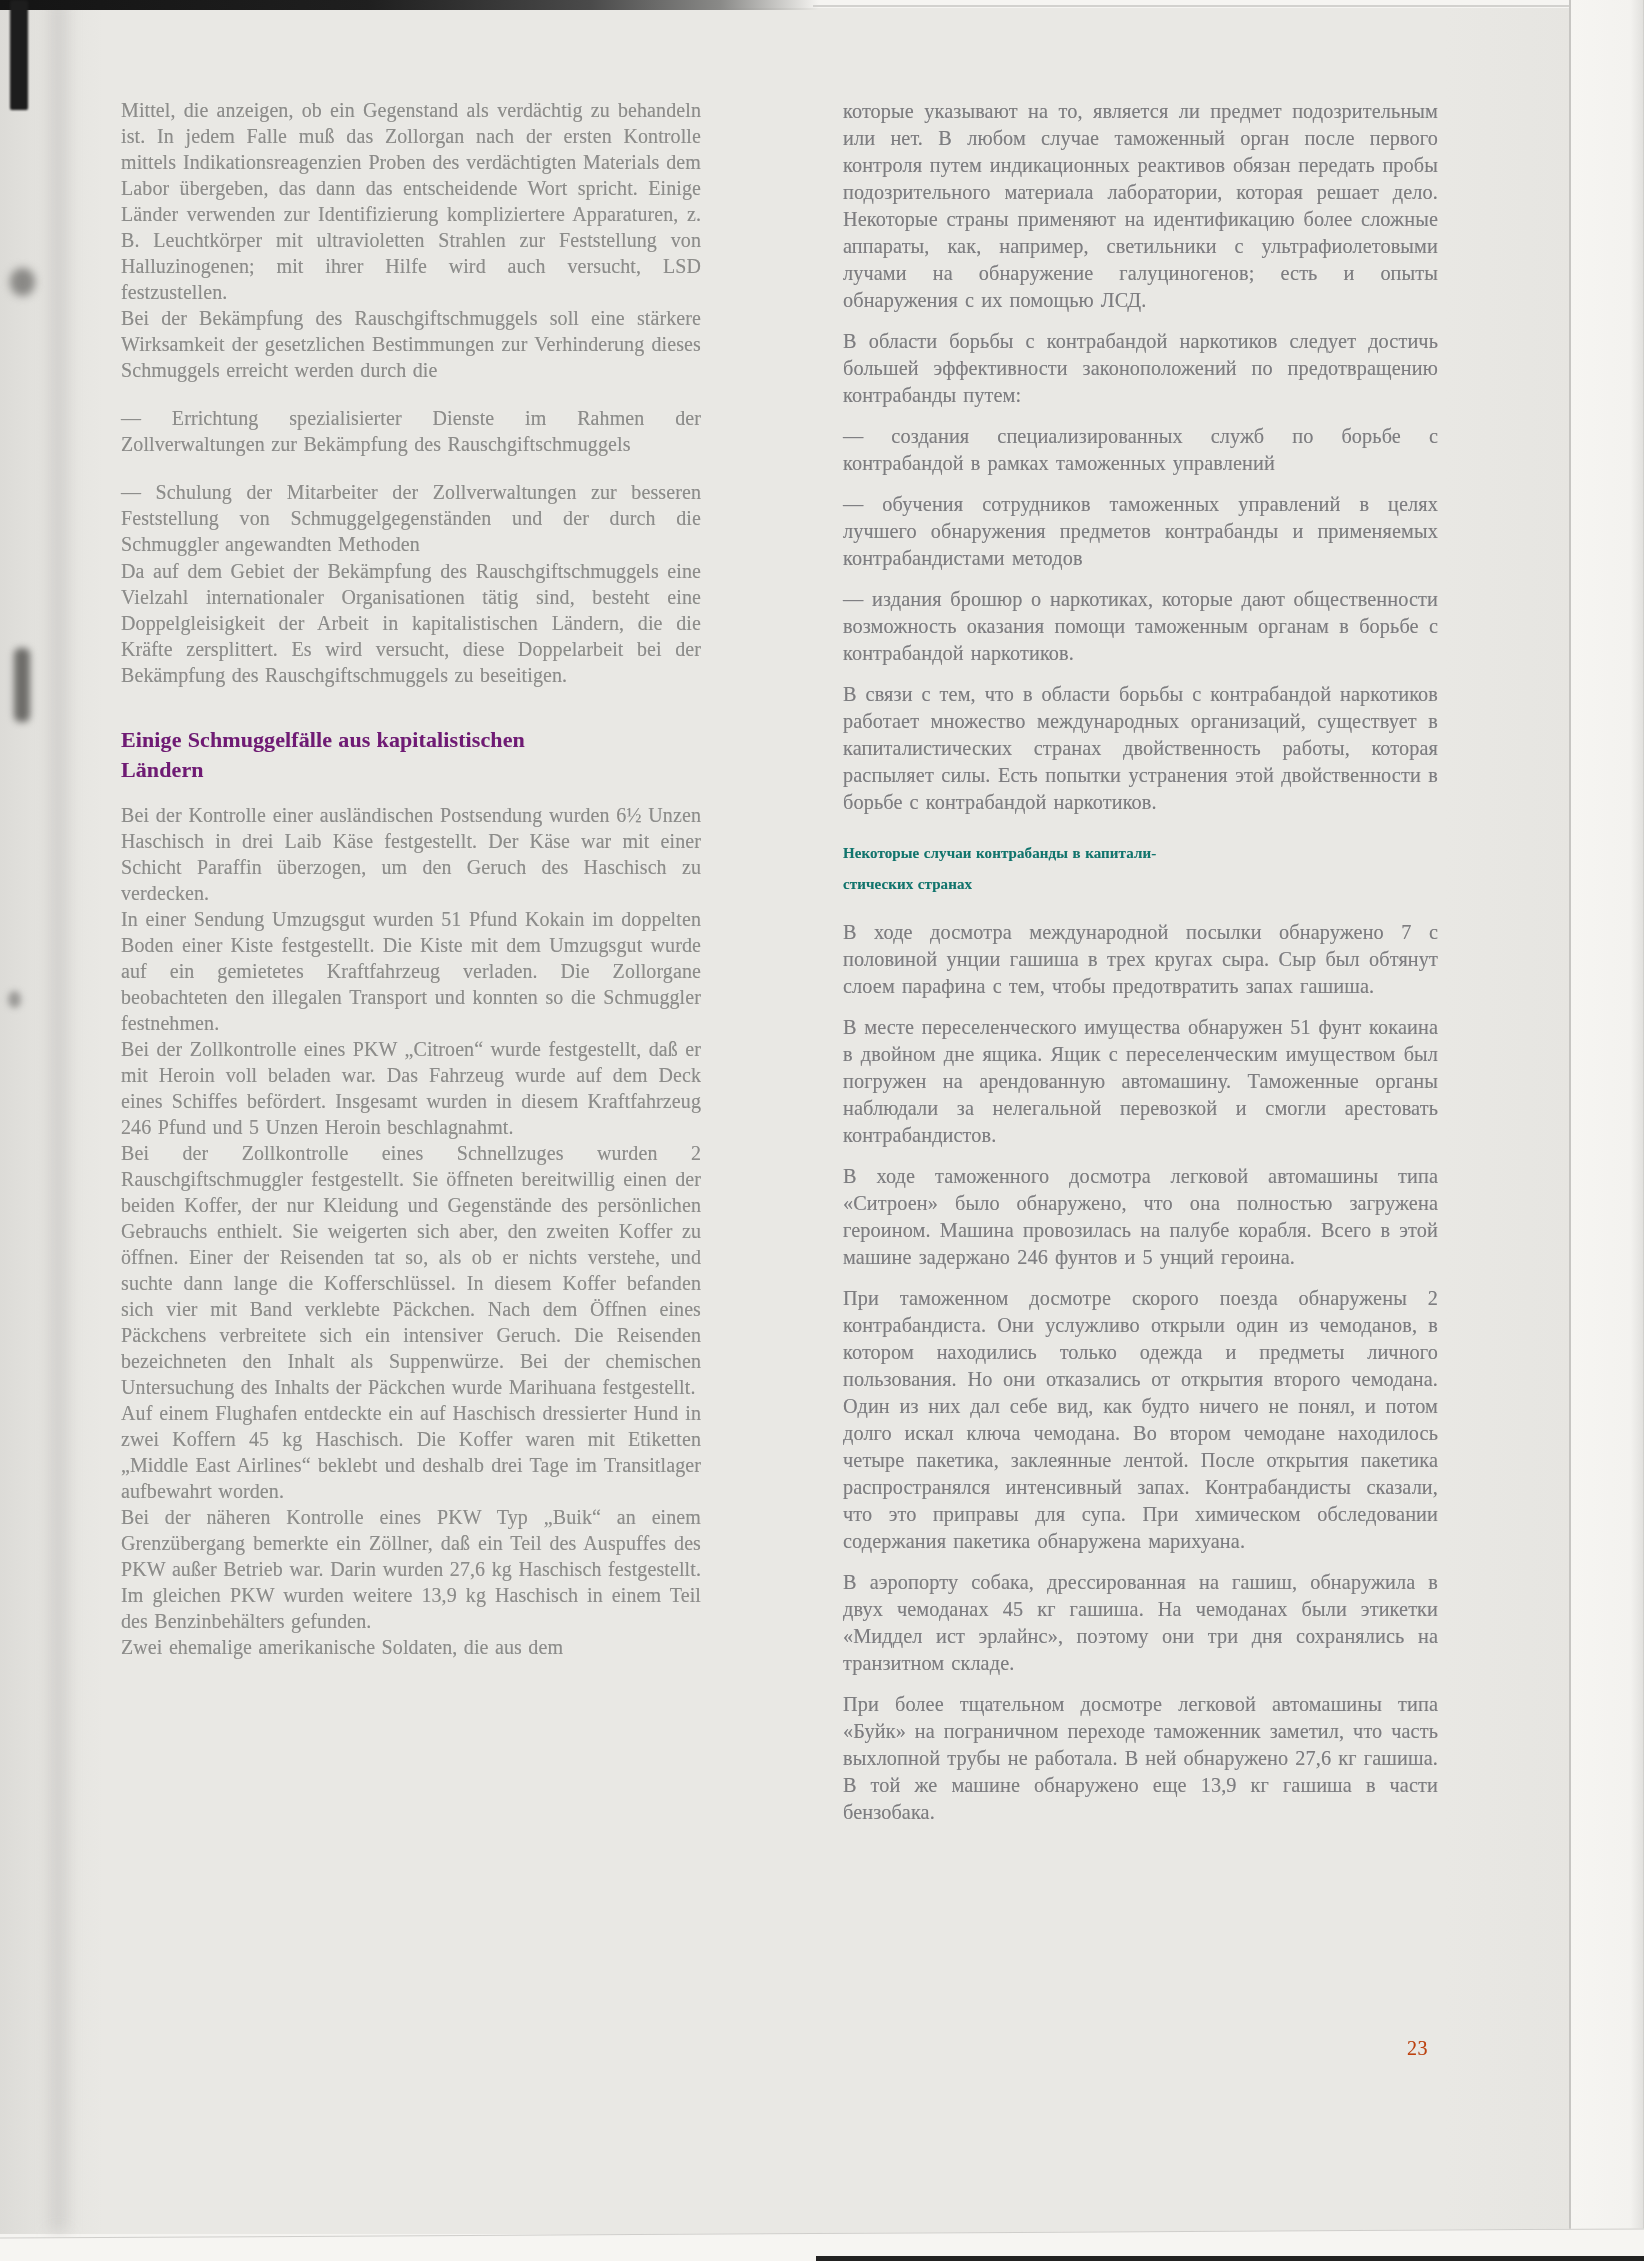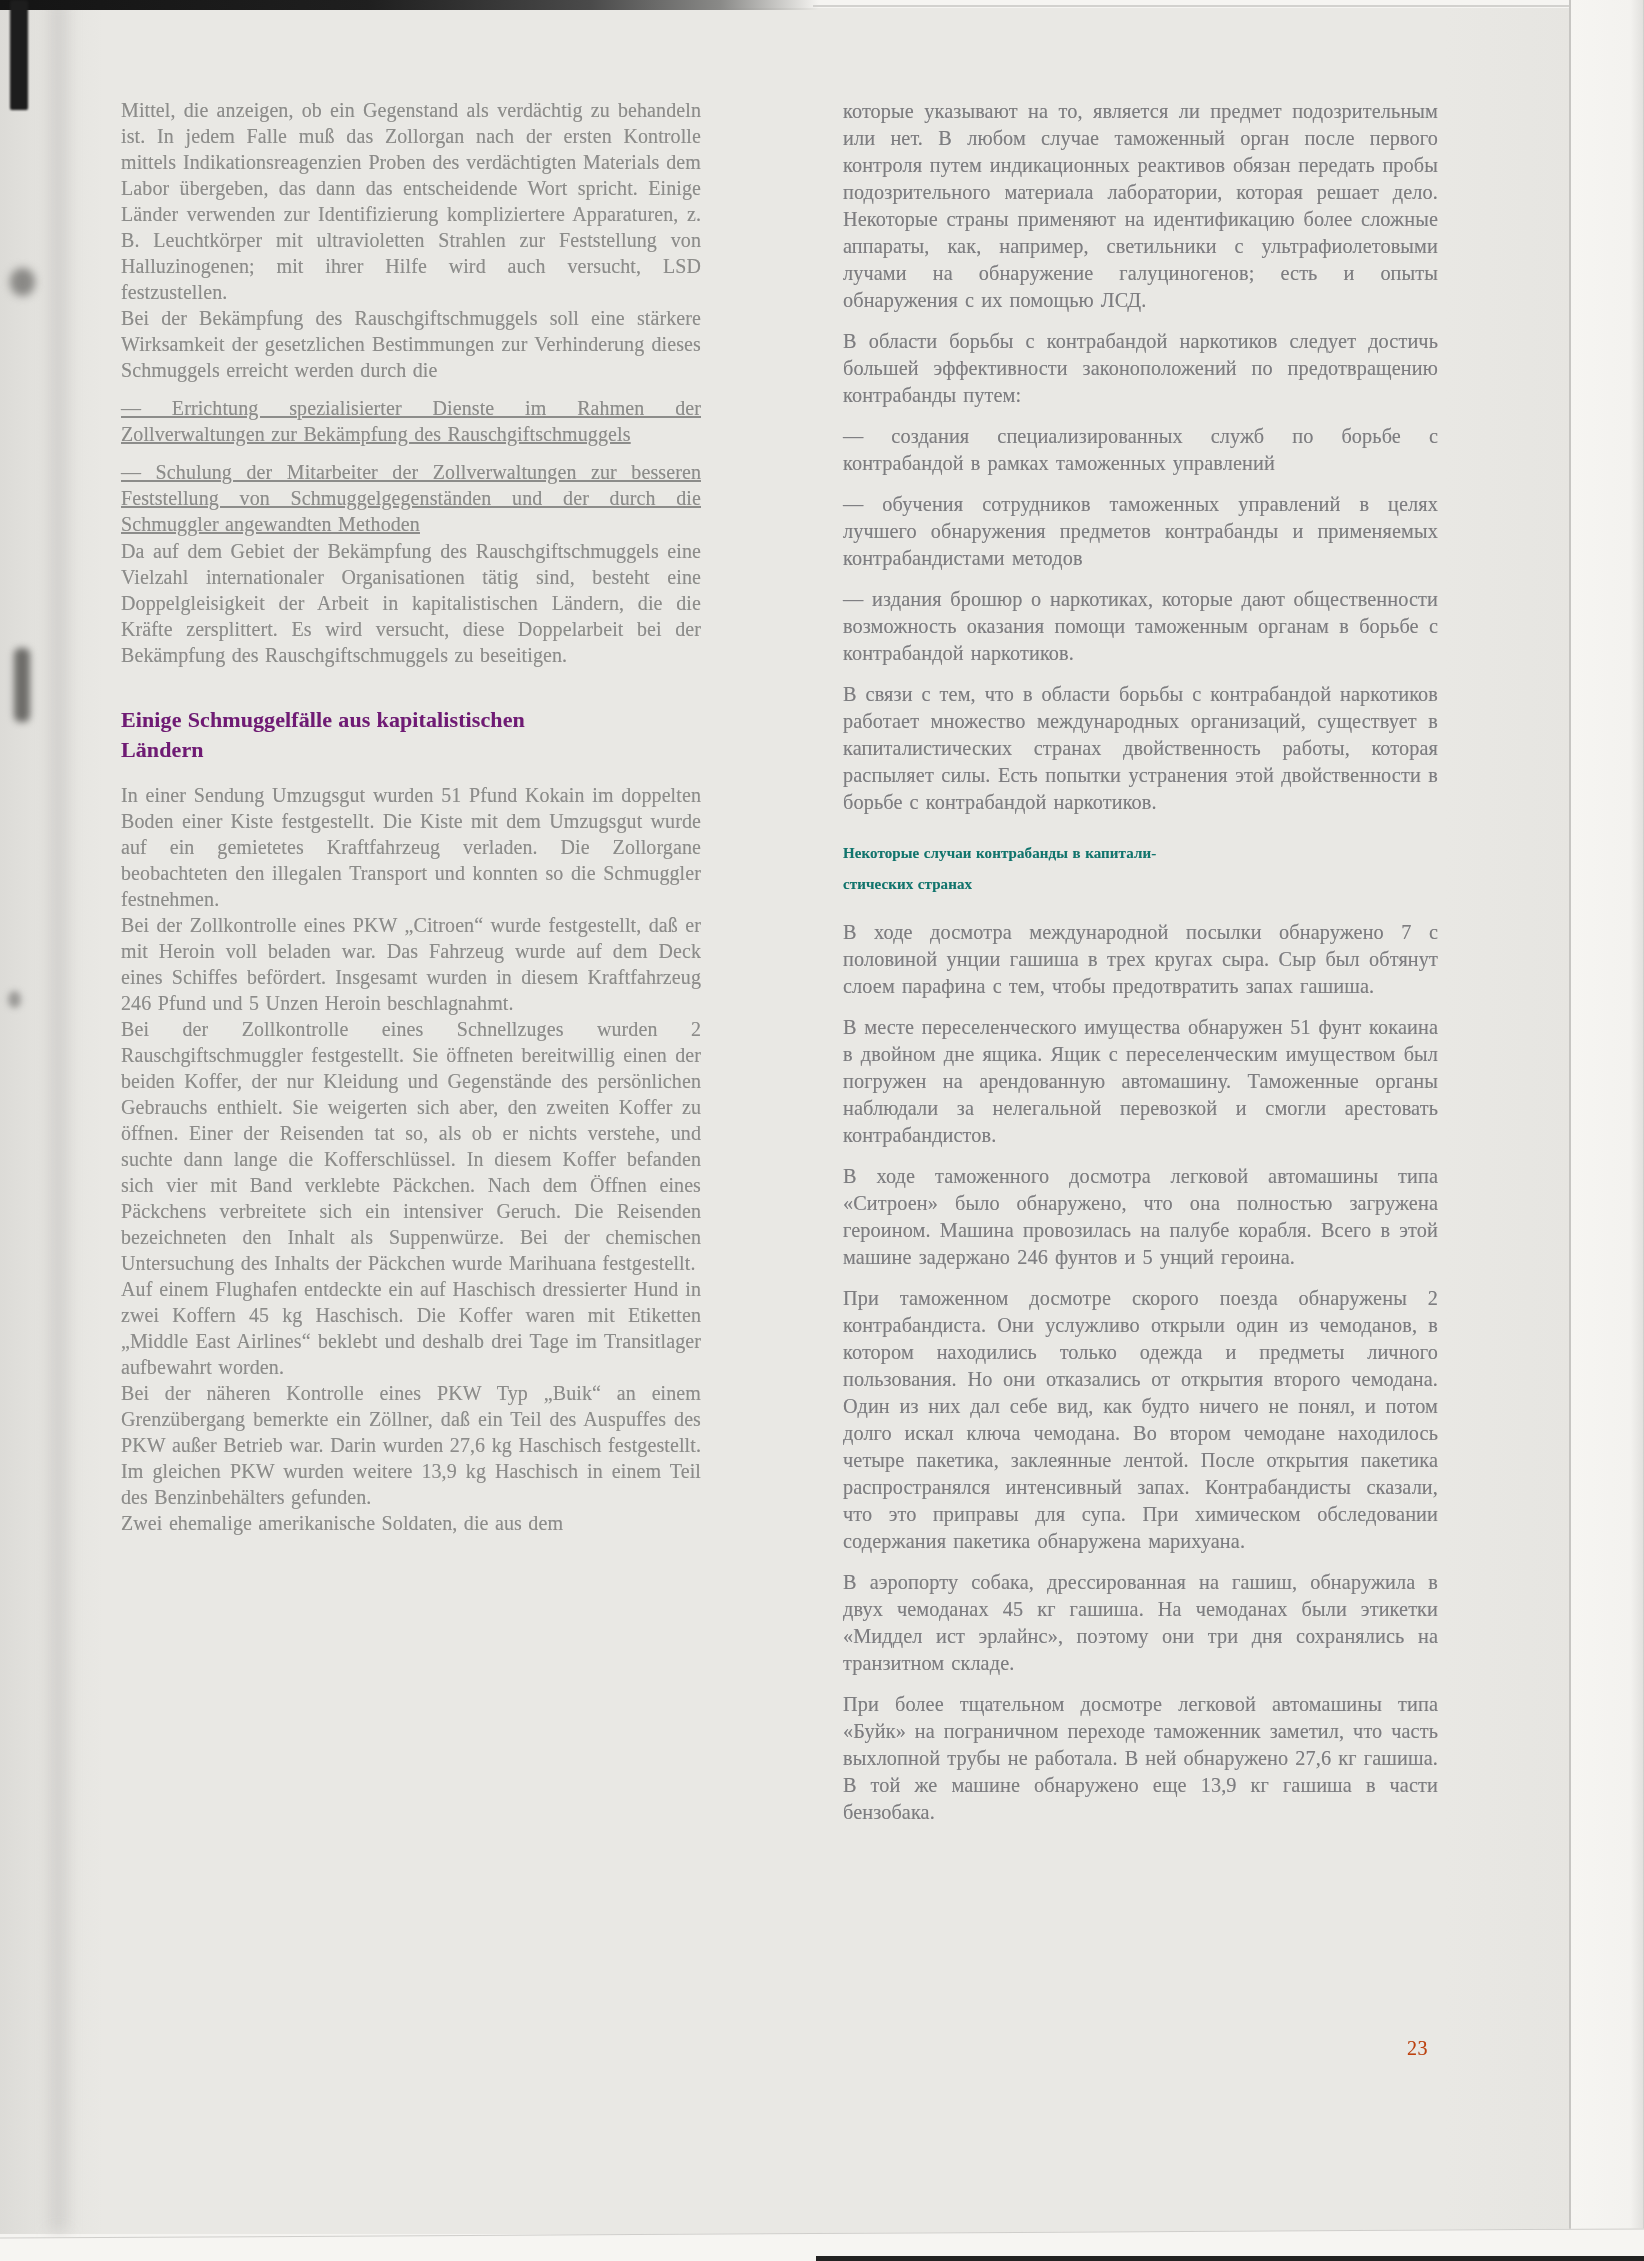--- a/index.html
+++ b/index.html
@@ -67,21 +67,21 @@
   }
   
   .col{position:absolute;text-align:justify;hyphens:auto;}
   .col p{margin:0;}
   .col-de{
     left:121px;top:97px;width:580px;
     font-size:20px;line-height:26px;color:#8c8c8a;
     letter-spacing:0.1px;word-spacing:1.3px;
     text-shadow:0 0 0.6px rgba(130,130,128,0.45);
   }
-  .col-de p.bullet{margin-top:12px;text-decoration:underline;}
+  .col-de p.bullet{margin-top:22px;}
   .col-de p.follow{margin-top:1.3px;}
   .col-ru{
     left:820px;top:98px;width:595px;
     font-size:20.3px;line-height:27px;color:#7d7d80;
     letter-spacing:0.1px;word-spacing:1.9px;
     text-shadow:0 0 0.6px rgba(115,115,118,0.45);
     margin-left:23px;
   }
   .col-ru p{margin-bottom:14px;}
   .heading{
@@ -120,20 +120,21 @@
 <div class="col col-de" lang="de">
   <p>Mittel, die anzeigen, ob ein Gegenstand als verdächtig zu behandeln ist. In jedem Falle muß das Zollorgan nach der ersten Kontrolle mittels Indikationsreagenzien Proben des verdächtigten Materials dem Labor übergeben, das dann das entscheidende Wort spricht. Einige Länder verwenden zur Identifizierung kompliziertere Apparaturen, z. B. Leuchtkörper mit ultravioletten Strahlen zur Feststellung von Halluzinogenen; mit ihrer Hilfe wird auch versucht, LSD festzustellen.</p>
   <p>Bei der Bekämpfung des Rauschgiftschmuggels soll eine stärkere Wirksamkeit der gesetzlichen Bestimmungen zur Verhinderung dieses Schmuggels erreicht werden durch die</p>
   <p class="bullet">— Errichtung spezialisierter Dienste im Rahmen der Zollverwaltungen zur Bekämpfung des Rauschgiftschmuggels</p>
   <p class="bullet">— Schulung der Mitarbeiter der Zollverwaltungen zur besseren Feststellung von Schmuggelgegenständen und der durch die Schmuggler angewandten Methoden</p>
   <p class="follow">Da auf dem Gebiet der Bekämpfung des Rauschgiftschmuggels eine Vielzahl internationaler Organisationen tätig sind, besteht eine Doppelgleisigkeit der Arbeit in kapitalistischen Ländern, die die Kräfte zersplittert. Es wird versucht, diese Doppelarbeit bei der Bekämpfung des Rauschgiftschmuggels zu beseitigen.</p>
   <div class="heading">
     <div>Einige Schmuggelfälle aus kapitalistischen</div>
     <div>Ländern</div>
   </div>
+  <p>Bei der Kontrolle einer ausländischen Postsendung wurden 6½ Unzen Haschisch in drei Laib Käse festgestellt. Der Käse war mit einer Schicht Paraffin überzogen, um den Geruch des Haschisch zu verdecken.</p>
   <p>In einer Sendung Umzugsgut wurden 51 Pfund Kokain im doppelten Boden einer Kiste festgestellt. Die Kiste mit dem Umzugsgut wurde auf ein gemietetes Kraftfahrzeug verladen. Die Zollorgane beobachteten den illegalen Transport und konnten so die Schmuggler festnehmen.</p>
   <p>Bei der Zollkontrolle eines PKW „Citroen“ wurde festgestellt, daß er mit Heroin voll beladen war. Das Fahrzeug wurde auf dem Deck eines Schiffes befördert. Insgesamt wurden in diesem Kraftfahrzeug 246 Pfund und 5 Unzen Heroin beschlagnahmt.</p>
   <p>Bei der Zollkontrolle eines Schnellzuges wurden 2 Rauschgiftschmuggler festgestellt. Sie öffneten bereitwillig einen der beiden Koffer, der nur Kleidung und Gegenstände des persönlichen Gebrauchs enthielt. Sie weigerten sich aber, den zweiten Koffer zu öffnen. Einer der Reisenden tat so, als ob er nichts verstehe, und suchte dann lange die Kofferschlüssel. In diesem Koffer befanden sich vier mit Band verklebte Päckchen. Nach dem Öffnen eines Päckchens verbreitete sich ein intensiver Geruch. Die Reisenden bezeichneten den Inhalt als Suppenwürze. Bei der chemischen Untersuchung des Inhalts der Päckchen wurde Marihuana festgestellt.</p>
   <p>Auf einem Flughafen entdeckte ein auf Haschisch dressierter Hund in zwei Koffern 45 kg Haschisch. Die Koffer waren mit Etiketten „Middle East Airlines“ beklebt und deshalb drei Tage im Transitlager aufbewahrt worden.</p>
   <p>Bei der näheren Kontrolle eines PKW Typ „Buik“ an einem Grenzübergang bemerkte ein Zöllner, daß ein Teil des Auspuffes des PKW außer Betrieb war. Darin wurden 27,6 kg Haschisch festgestellt. Im gleichen PKW wurden weitere 13,9 kg Haschisch in einem Teil des Benzinbehälters gefunden.</p>
   <p>Zwei ehemalige amerikanische Soldaten, die aus dem</p>
 </div>
 
 <div class="col col-ru" lang="ru">
   <p>которые указывают на то, является ли предмет подозрительным или нет. В любом случае таможенный орган после первого контроля путем индикационных реактивов обязан передать пробы подозрительного материала лаборатории, которая решает дело. Некоторые страны применяют на идентификацию более сложные аппараты, как, например, светильники с ультрафиолетовыми лучами на обнаружение галуциногенов; есть и опыты обнаружения с их помощью ЛСД.</p>

